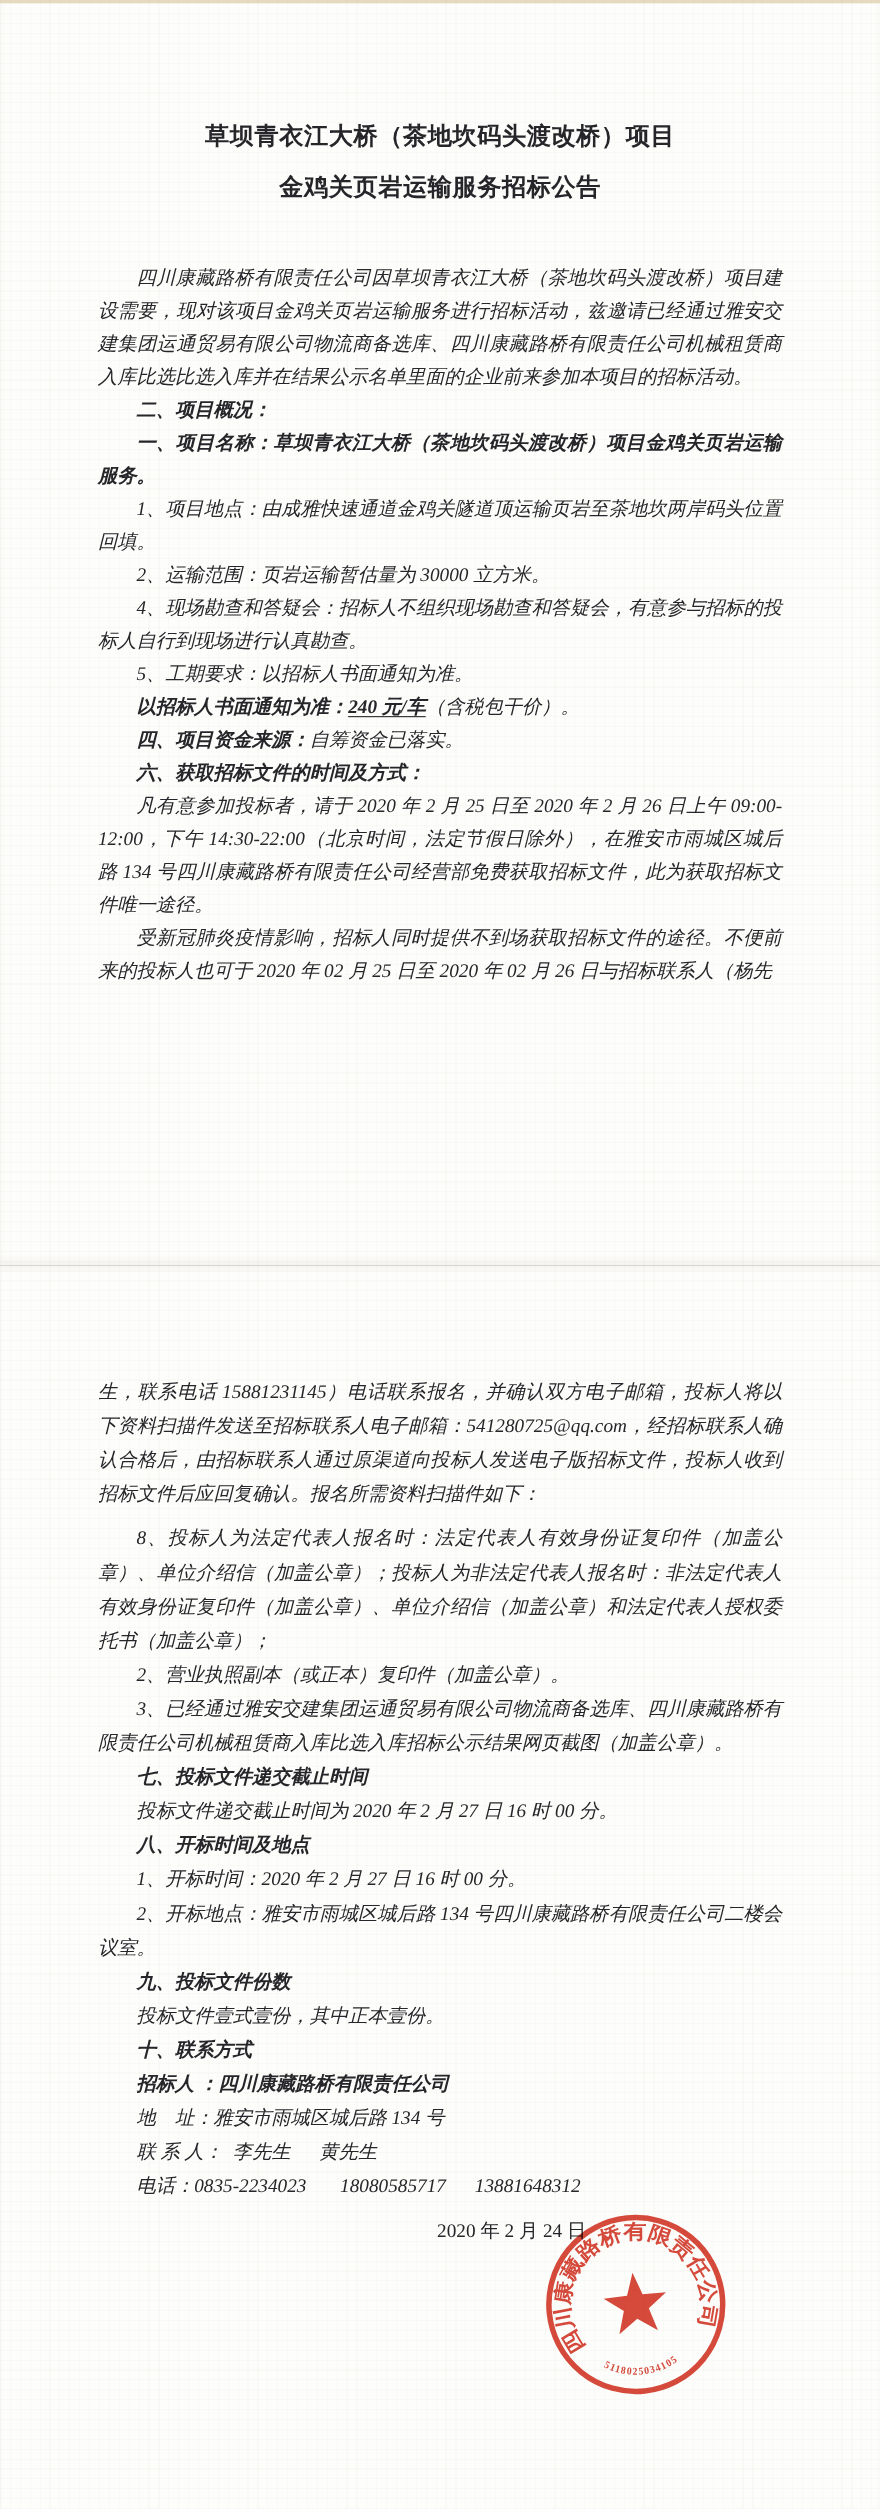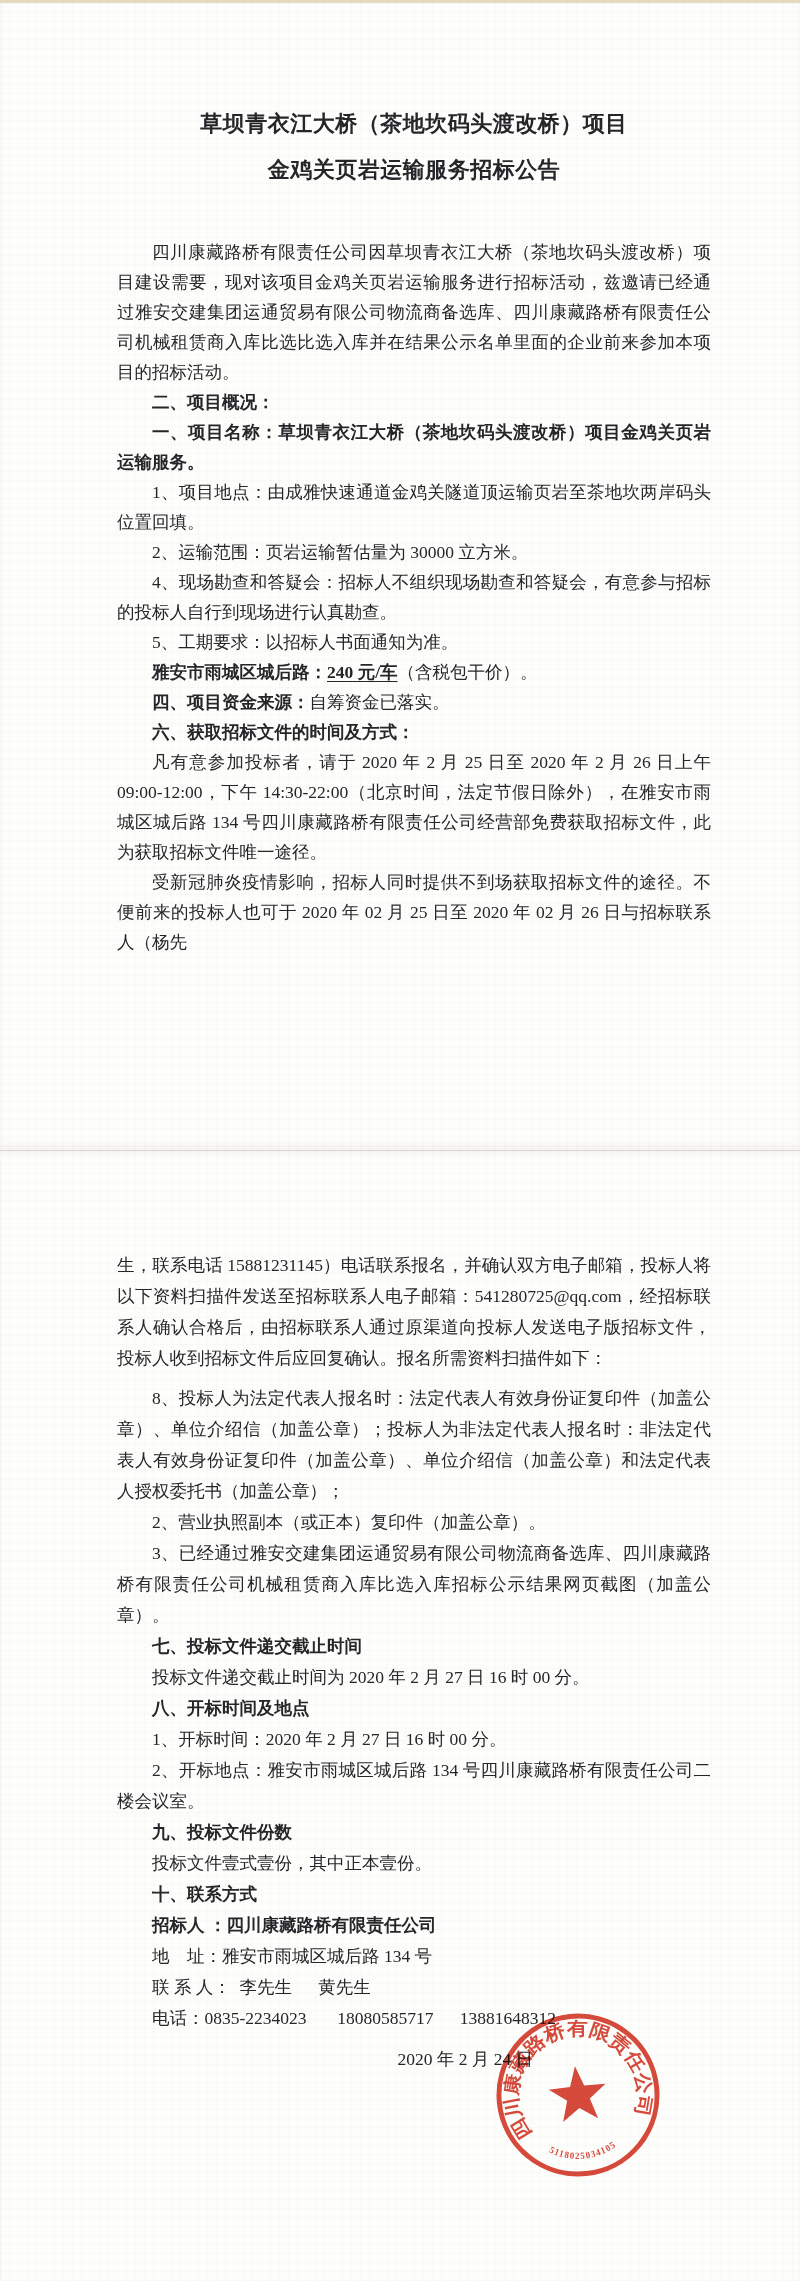--- a/index.html
+++ b/index.html
@@ -13,39 +13,39 @@
     overflow:hidden;
   }
   .sheet::before {
     content:"";
     position:absolute; inset:0;
     background:
       repeating-linear-gradient(0deg, rgba(185,185,170,0.06) 0 1px, transparent 1px 9px),
       repeating-linear-gradient(90deg, rgba(185,185,170,0.06) 0 1px, transparent 1px 9px);
     pointer-events:none;
   }
-  .page { position:relative;padding-left:28px; }
+  .page { position:relative; }
   .page1 {
     height:1147px;
     border-top:3px solid rgba(209,190,143,0.55);
     box-shadow: inset 0 -5px 7px rgba(70,62,40,0.05);
   }
   .page2 {
     height:1131px;
     border-top:1px solid rgba(125,120,105,0.28);
     box-shadow: inset 0 3px 5px rgba(70,62,40,0.04);
   }
   .content { padding:0 89px; position:relative; }
   .title-wrap { padding-top:98px; margin-bottom:44px; }
   .title {
     text-align:center; font-weight:bold;
     font-size:22px; line-height:46px; margin:0;
     letter-spacing:0.5px;
   }
-  .p { font-size:17.5px; line-height:30px; text-align:justify; margin:0; }
+  .p { font-size:17.5px; line-height:30px; text-align:justify; margin:0;font-style:italic; }
   .page2 .p { line-height:31px; }
   .ind { text-indent:2em; }
   .b { font-weight:bold; }
   .pre { white-space:pre-wrap; }
   .u { text-decoration:underline; text-underline-offset:3px; }
   .gap-top { margin-top:9px; }
   .p2-pad { padding-top:99px; }
   .date-line {
     font-size:17.5px; line-height:31px; margin-top:10px;
     text-align:right; padding-right:178px;
@@ -78,21 +78,21 @@
       <p class="p ind">四川康藏路桥有限责任公司因草坝青衣江大桥（茶地坎码头渡改桥）项目建设需要，现对该项目金鸡关页岩运输服务进行招标活动，兹邀请已经通过雅安交建集团运通贸易有限公司物流商备选库、四川康藏路桥有限责任公司机械租赁商入库比选比选入库并在结果公示名单里面的企业前来参加本项目的招标活动。</p>
 
       <p class="p ind b">二、项目概况：</p>
 
       <p class="p ind b">一、项目名称：草坝青衣江大桥（茶地坎码头渡改桥）项目金鸡关页岩运输服务。</p>
       <p class="p ind">1、项目地点：由成雅快速通道金鸡关隧道顶运输页岩至茶地坎两岸码头位置回填。</p>
       <p class="p ind">2、运输范围：页岩运输暂估量为 30000 立方米。</p>
       <p class="p ind">4、现场勘查和答疑会：招标人不组织现场勘查和答疑会，有意参与招标的投标人自行到现场进行认真勘查。</p>
       <p class="p ind">5、工期要求：以招标人书面通知为准。</p>
 
-      <p class="p ind"><span class="b">雅安市雨城区城后路：</span><span class="b u">240 元/车</span><span>（含税包干价）。</span></p>
+      <p class="p ind"><span class="b">以招标人书面通知为准：</span><span class="b u">240 元/车</span><span>（含税包干价）。</span></p>
 
       <p class="p ind"><span class="b">四、项目资金来源：</span><span>自筹资金已落实。</span></p>
 
 
       <p class="p ind b">六、获取招标文件的时间及方式：</p>
       <p class="p ind">凡有意参加投标者，请于 2020 年 2 月 25 日至 2020 年 2 月 26 日上午 09:00-12:00，下午 14:30-22:00（北京时间，法定节假日除外），在雅安市雨城区城后路 134 号四川康藏路桥有限责任公司经营部免费获取招标文件，此为获取招标文件唯一途径。</p>
       <p class="p ind">受新冠肺炎疫情影响，招标人同时提供不到场获取招标文件的途径。不便前来的投标人也可于 2020 年 02 月 25 日至 2020 年 02 月 26 日与招标联系人（杨先</p>
     </div>
   </div>
 

